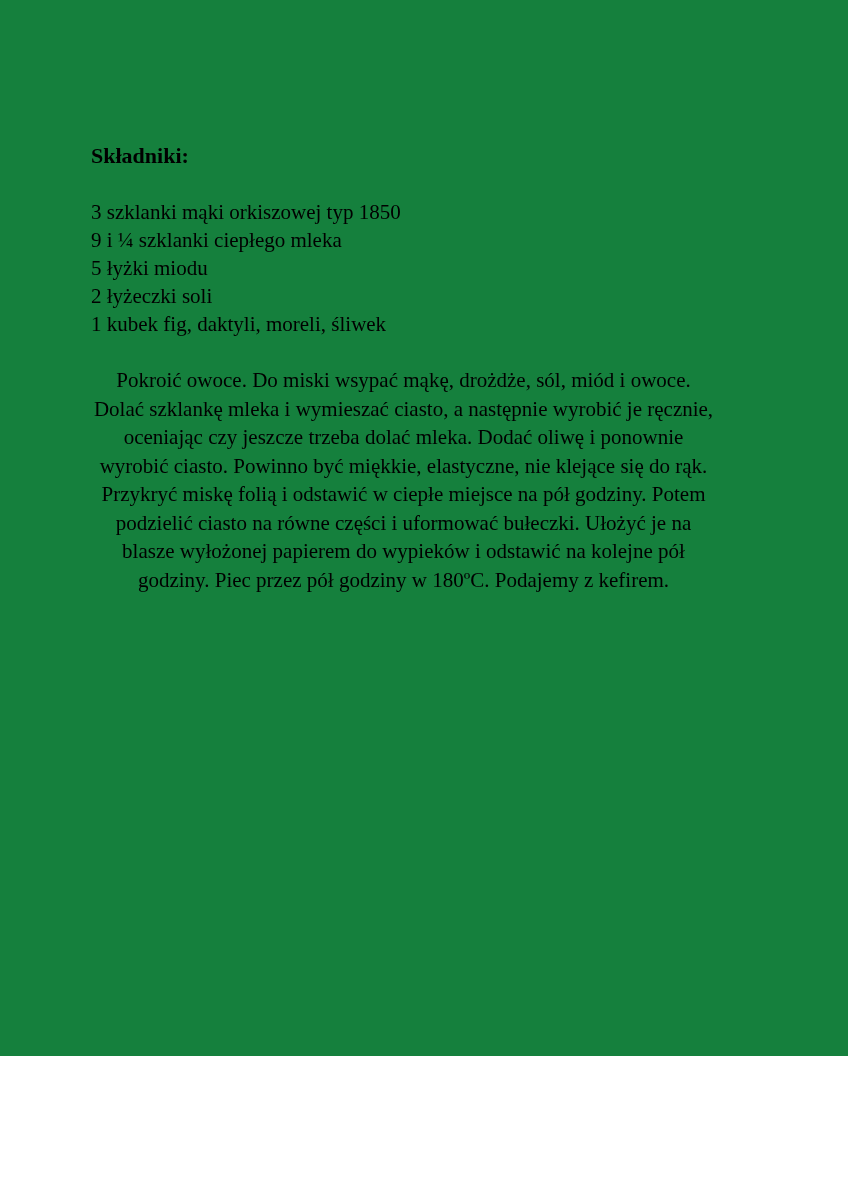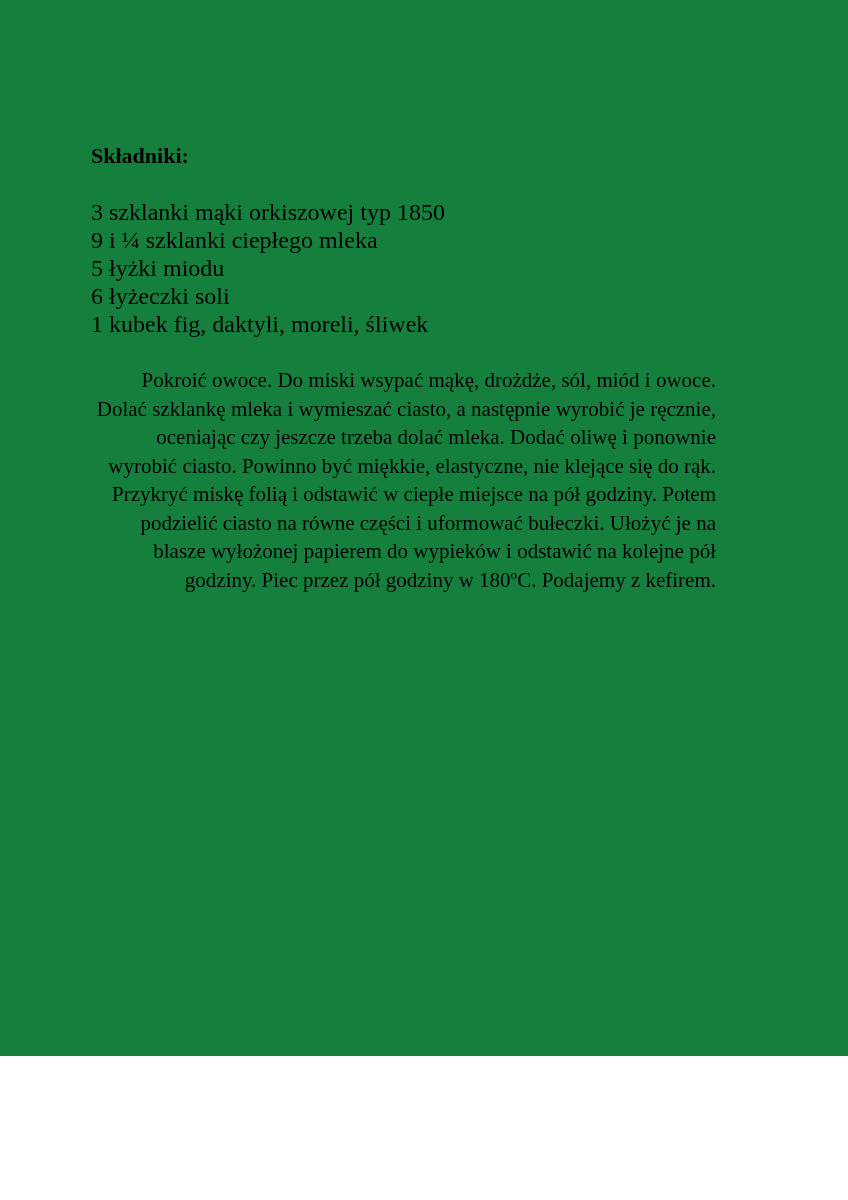--- a/index.html
+++ b/index.html
@@ -26,30 +26,30 @@
   .heading {
     font-weight: bold;
     font-size: 22px;
     line-height: 28px;
     margin: 0;
   }
   .ingredients {
     margin-top: 28px;
   }
   .ingredient-line {
-    font-size: 24px;
+    font-size: 21px;
     line-height: 28px;
     white-space: nowrap;
   }
   .instructions {
     margin-top: 28px;
     font-size: 21px;
     line-height: 28.5px;
     width: 625px;
-    text-align: right;
+    text-align: center;
   }
   .watermark {
     position: absolute;
     left: 104px;
     top: 1082px;
     z-index: 1;
     font-family: "Liberation Sans", sans-serif;
     font-size: 68px;
     font-weight: bold;
     letter-spacing: 2px;
@@ -74,21 +74,21 @@
 <div class="page">
 
   <div class="content">
 
     <div class="heading">Składniki:</div>
 
     <div class="ingredients">
       <div class="ingredient-line">3 szklanki mąki orkiszowej typ 1850</div>
       <div class="ingredient-line">9 i ¼ szklanki ciepłego mleka</div>
       <div class="ingredient-line">5 łyżki miodu</div>
-      <div class="ingredient-line">6 łyżeczki soli</div>
+      <div class="ingredient-line">2 łyżeczki soli</div>
       <div class="ingredient-line">1 kubek fig, daktyli, moreli, śliwek</div>
     </div>
 
     <div class="instructions">Pokroić owoce. Do miski wsypać mąkę, drożdże, sól, miód i owoce. Dolać szklankę mleka i wymieszać ciasto, a następnie wyrobić je  ręcznie, oceniając czy jeszcze trzeba dolać mleka. Dodać oliwę i ponownie wyrobić ciasto. Powinno być miękkie, elastyczne, nie klejące się do rąk. Przykryć miskę folią i odstawić w ciepłe miejsce na pół godziny. Potem podzielić ciasto na równe części i uformować bułeczki. Ułożyć je na blasze wyłożonej papierem do wypieków i odstawić na kolejne pół godziny. Piec przez pół godziny w 180ºC. Podajemy z kefirem.</div>
 
   </div>
 
 
   <div class="page-number">20</div>
 

